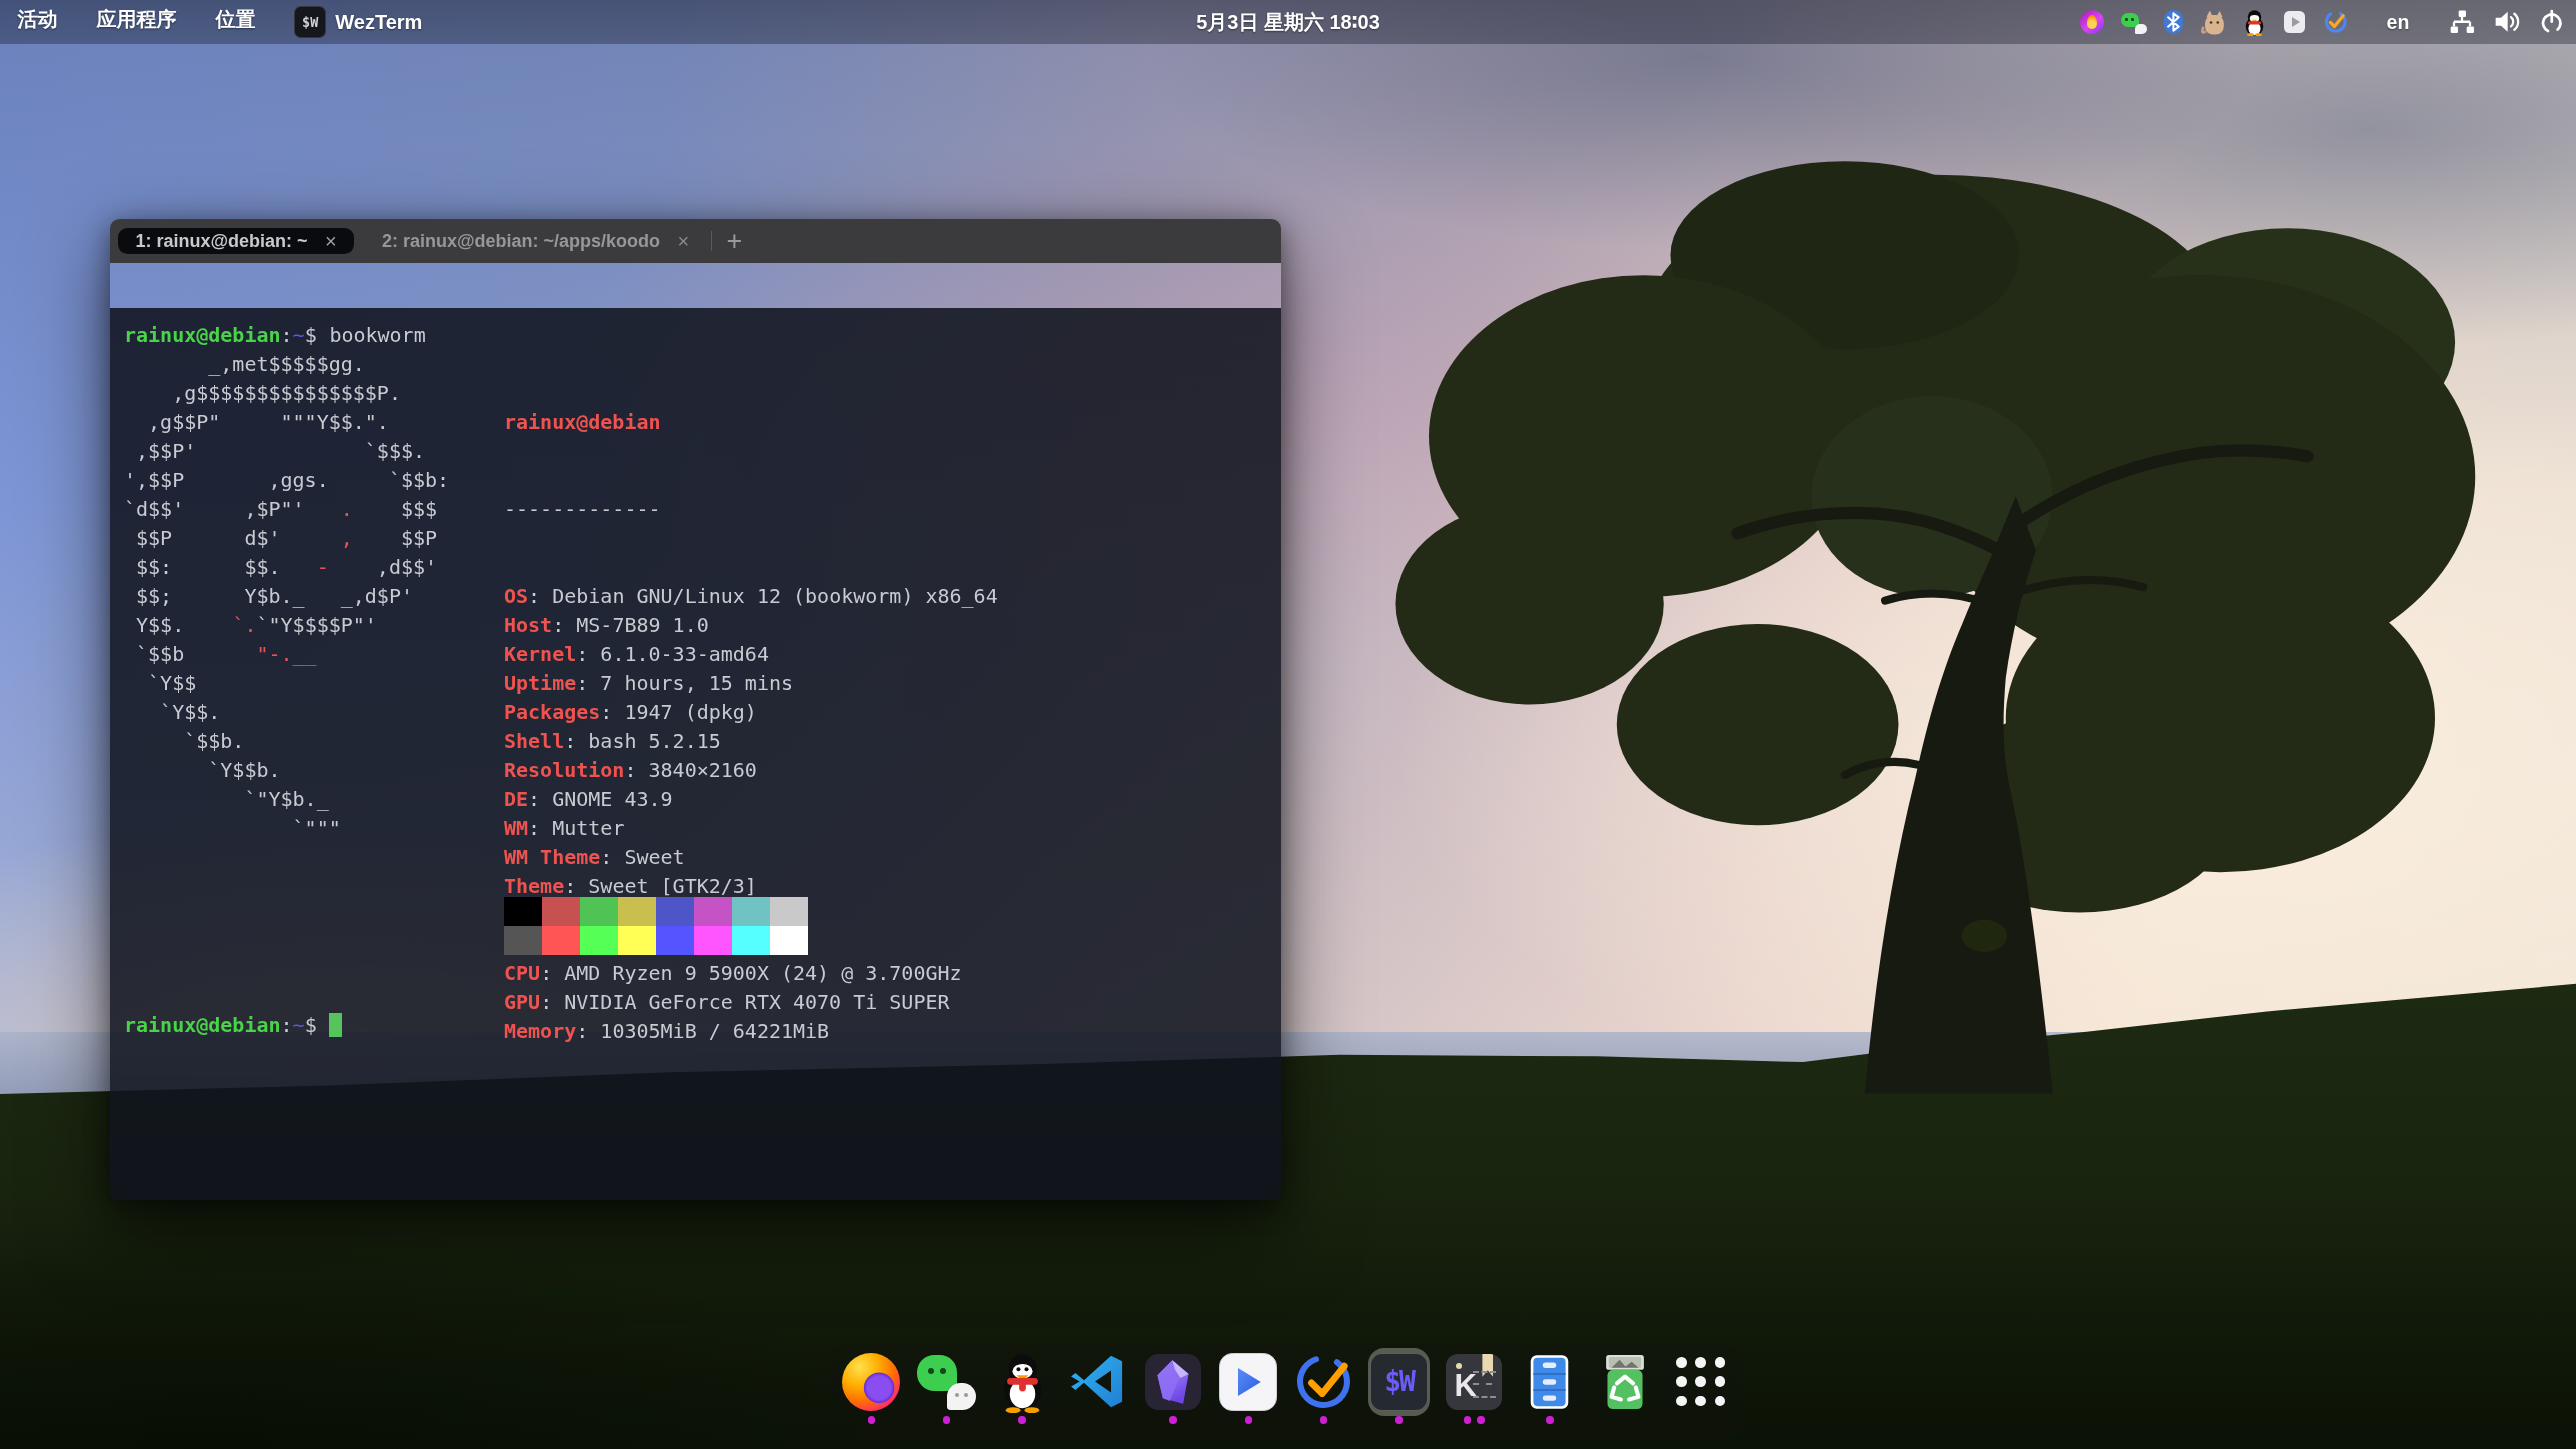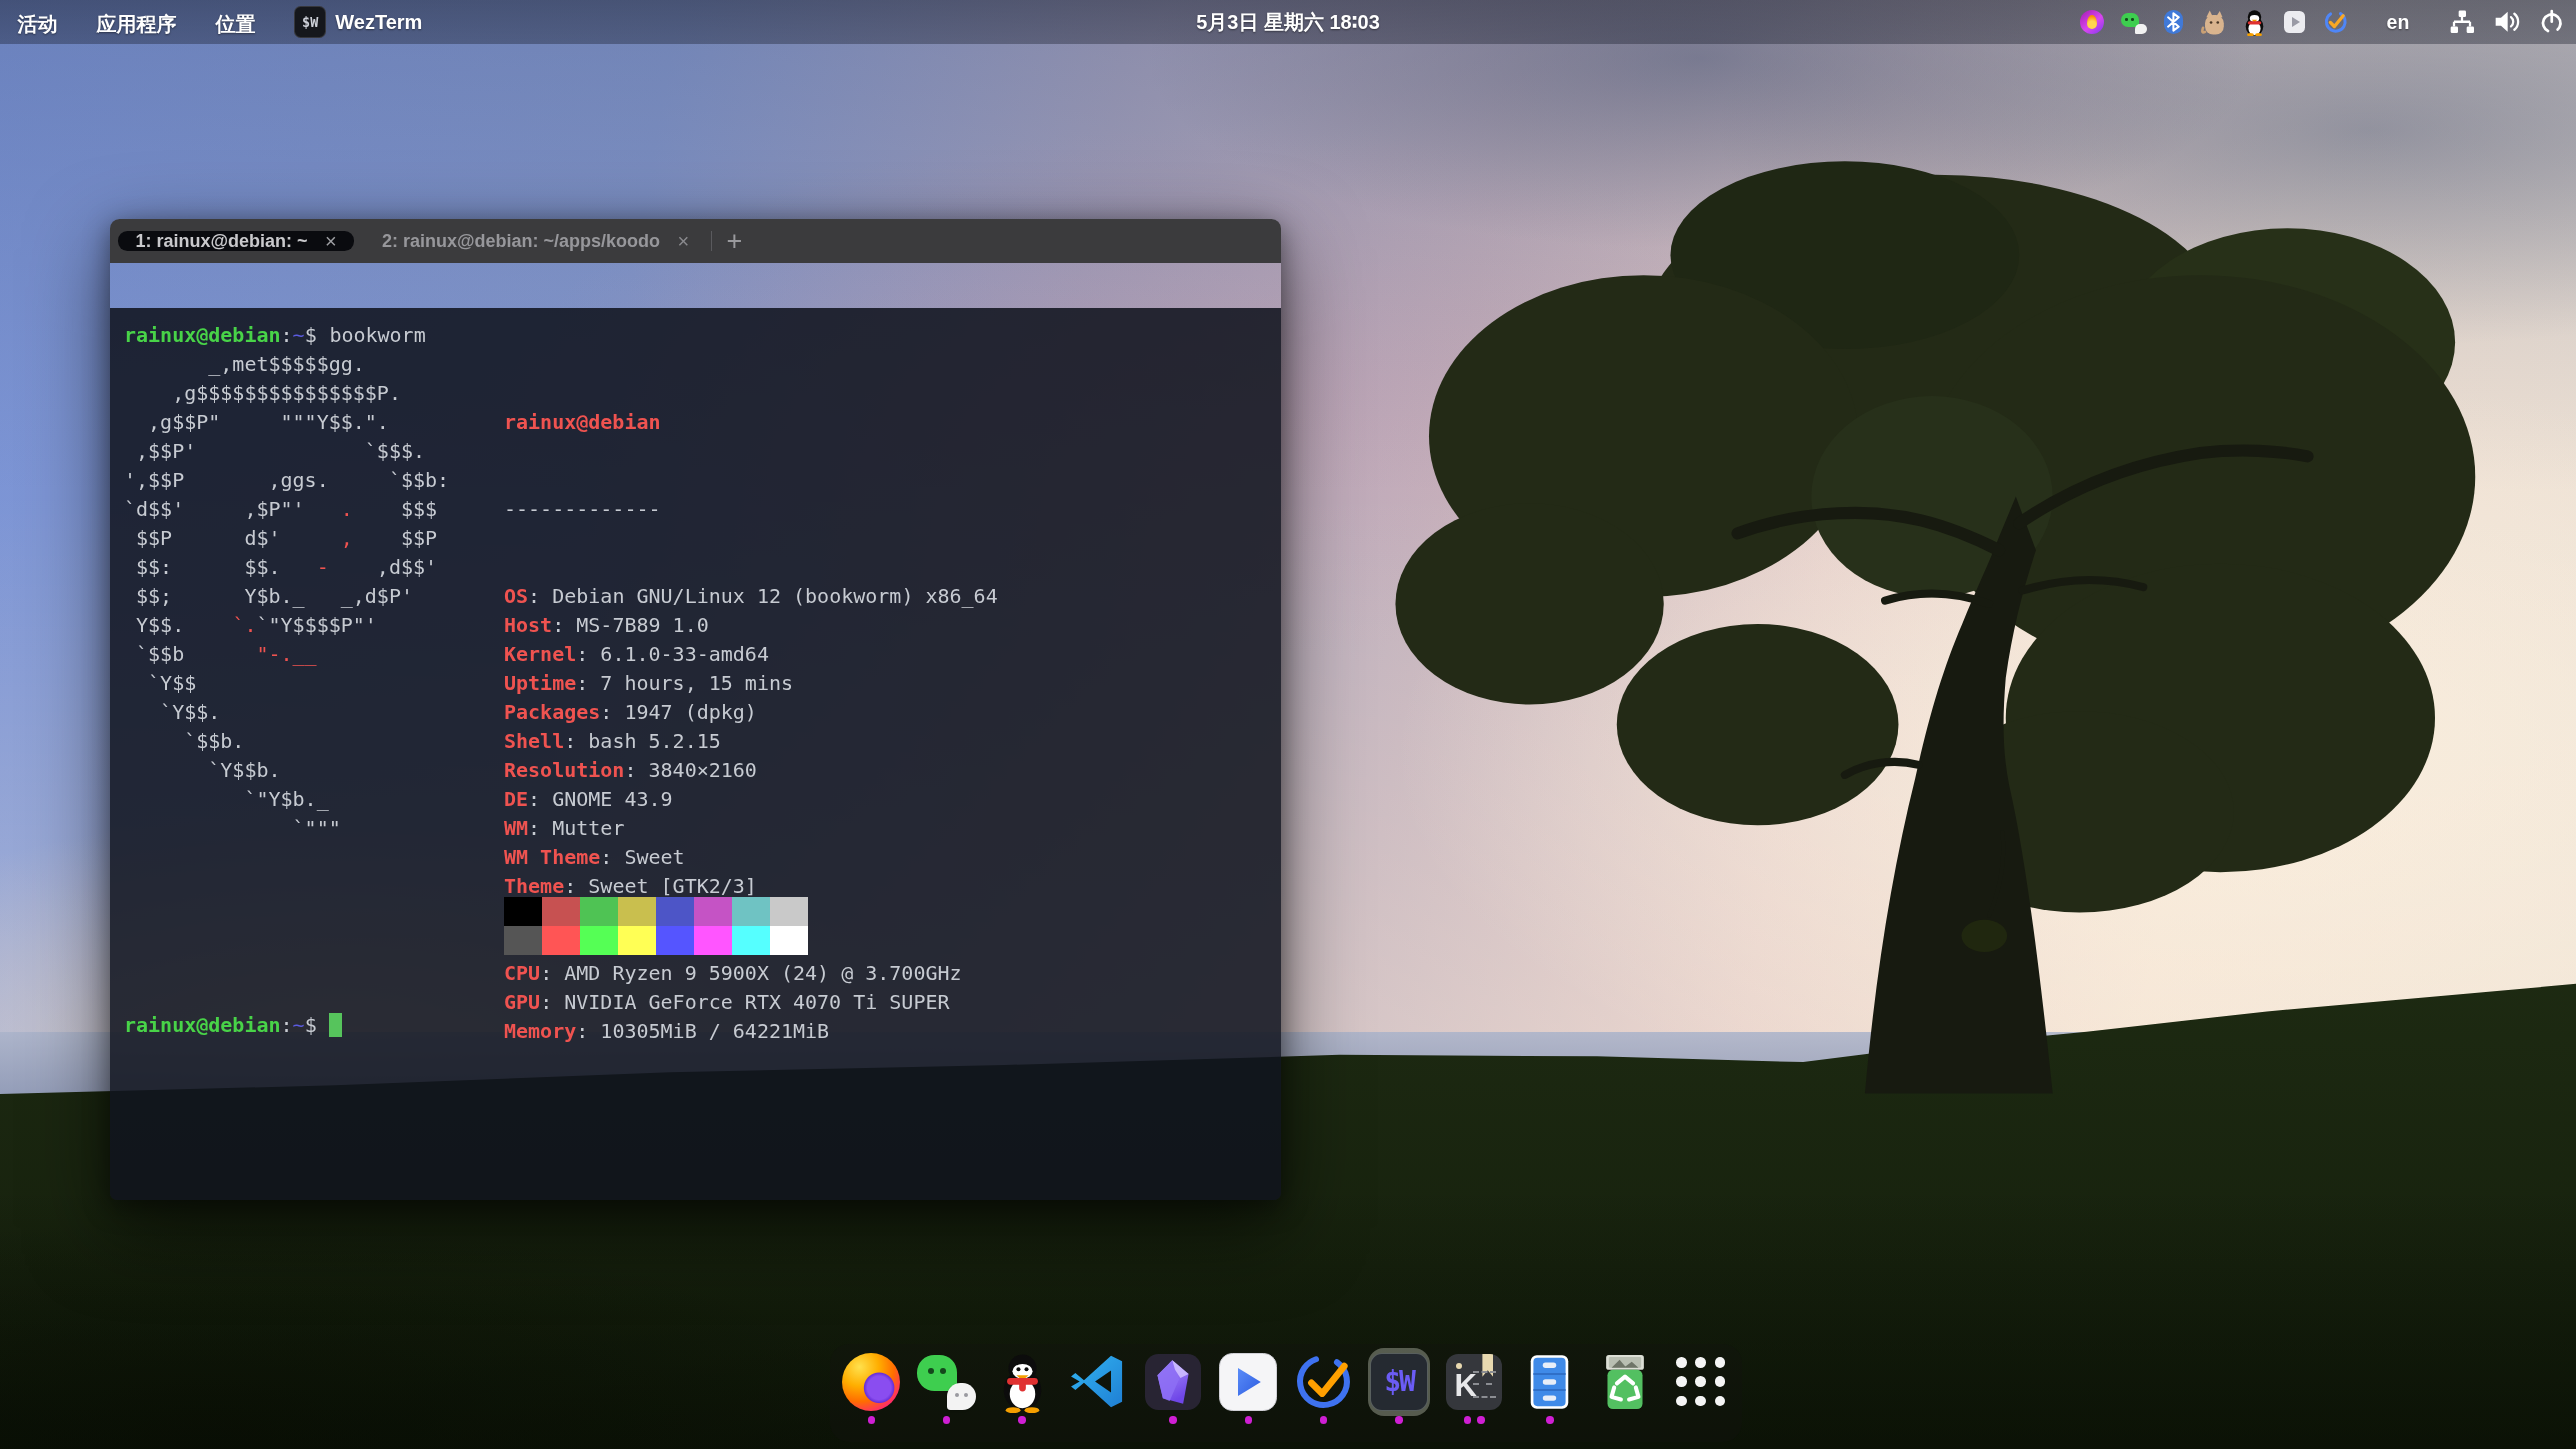--- a/index.html
+++ b/index.html
@@ -23,21 +23,21 @@
     clip-path:polygon(0 75.5%,13% 74.9%,26% 74.0%,39% 73.5%,52% 72.8%,62% 72.9%,70% 73.3%,74% 72.4%,81% 71.2%,88% 69.8%,100% 67.9%,100% 100%,0 100%);
     background:linear-gradient(180deg,#5f6e3e 0%,#47572e 10%,#31401f 32%,#1f2c13 62%,#131d0b 100%);}
   .grass-shade{position:absolute;inset:0;background:linear-gradient(180deg,transparent 82%,rgba(5,9,2,.55) 100%),
     radial-gradient(1006px 335px at 8% 100%, rgba(4,8,2,.45), transparent 70%);}
   .tree{position:absolute;left:1328px;top:121px;width:1208px;height:1006px;}
 
   
   .topbar{position:absolute;left:0;top:0;width:2576px;height:44px;
     background:linear-gradient(180deg,rgba(20,24,38,.45),rgba(20,24,38,.36));
     display:flex;align-items:center;color:#fff;z-index:40;}
-  .tb-left{display:flex;align-items:flex-end;gap:39px;padding-left:17.4px;}
+  .tb-left{display:flex;align-items:flex-start;gap:39px;padding-left:17.4px;}
   .tb-item{font-size:20px;font-weight:700;text-shadow:0 0.7px 2px rgba(0,0,0,.45);cursor:default;}
   .tb-app{display:flex;align-items:center;gap:9.4px;}
   .mini-wez{width:29.5px;height:29.5px;border-radius:6.7px;background:#15171c;border:0.7px solid rgba(255,255,255,.14);
     display:flex;align-items:center;justify-content:center;
     font-family:"DejaVu Sans Mono","Liberation Mono",monospace;font-size:13.4px;font-weight:bold;color:#cfd2da;}
   .tb-clock{position:absolute;left:50%;top:0;transform:translateX(-50%);height:44px;display:flex;align-items:center;
     font-size:20px;font-weight:700;text-shadow:0 0.7px 2px rgba(0,0,0,.45);}
   .tb-right{position:absolute;right:12px;top:0;height:44px;display:flex;align-items:center;gap:17.4px;}
   .tray-en{font-size:19.5px;font-weight:700;text-shadow:0 0.7px 2px rgba(0,0,0,.45);margin:0 21px;}
   .tray-ico{display:flex;align-items:center;justify-content:center;}
@@ -57,21 +57,21 @@
   .window{position:absolute;left:110px;top:219px;width:1171px;height:981px;border-radius:9.4px 9.4px 6.7px 6.7px;
     overflow:hidden;box-shadow:0 28px 81px rgba(0,0,0,.55),0 6.7px 27px rgba(0,0,0,.45);z-index:30;}
   .titlebar{height:44px;background:#14151a;display:flex;align-items:center;justify-content:center;position:relative;}
   .wtitle{color:#dcdee3;font-size:19.5px;font-weight:700;}
   .winbtns{position:absolute;right:17.4px;top:11.4px;display:flex;gap:14px;}
   .wbtn{width:21.5px;height:21.5px;border-radius:50%;}
   .wbtn.y{background:radial-gradient(circle at 38% 32%,#ffe14d,#f7c208 72%);}
   .wbtn.p{background:radial-gradient(circle at 38% 32%,#c63ef7,#9b1ee8 72%);}
   .wbtn.r{background:radial-gradient(circle at 38% 32%,#ff6a4d,#fa3048 72%);}
   .tabbar{height:44px;background:#3b3b3d;display:flex;align-items:center;padding-left:8px;}
-  .tab{display:flex;align-items:center;gap:17.4px;font-size:18px;font-weight:700;padding:0 17.4px;height:20px;}
+  .tab{display:flex;align-items:center;gap:17.4px;font-size:18px;font-weight:700;padding:0 17.4px;height:26px;}
   .tab .x{font-weight:400;font-size:20px;}
   .tab.active{background:#0a0b0f;color:#c9c9cc;border-radius:9.4px;}
   .tab.active .x{color:#9fa0a4;}
   .tab.inactive{color:#97979b;padding-left:28px;}
   .tab.inactive .x{color:#8a8a8e;}
   .tab-div{width:1.3px;height:20px;background:#5a5a5e;margin:0 4px;}
   .tab-plus{color:#9a9a9e;font-size:27px;font-weight:400;margin-left:10.7px;line-height:1;}
 
   .content{position:absolute;top:89px;left:0;right:0;bottom:0;background:rgba(16,20,30,.87);
     font-family:"DejaVu Sans Mono","Liberation Mono",monospace;font-size:20px;line-height:29px;color:#c7cbd2;}

